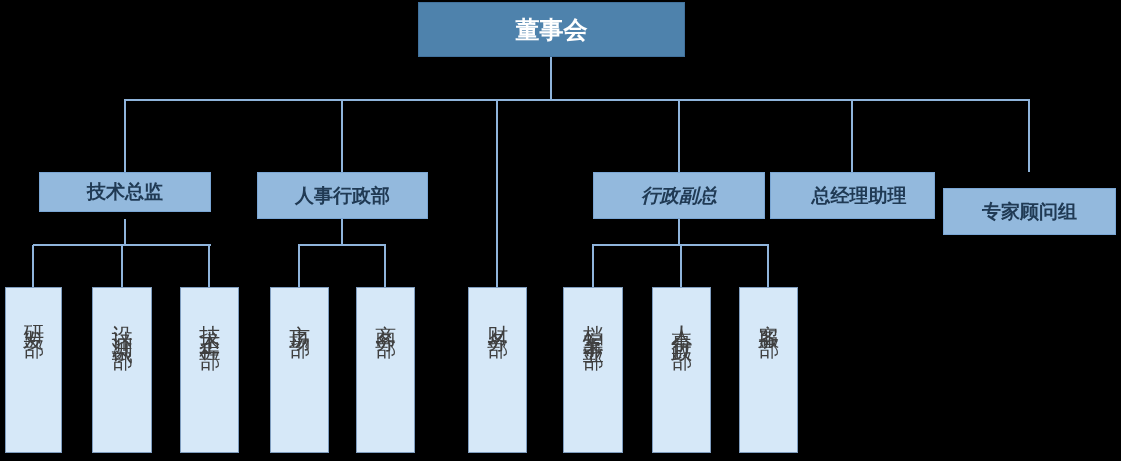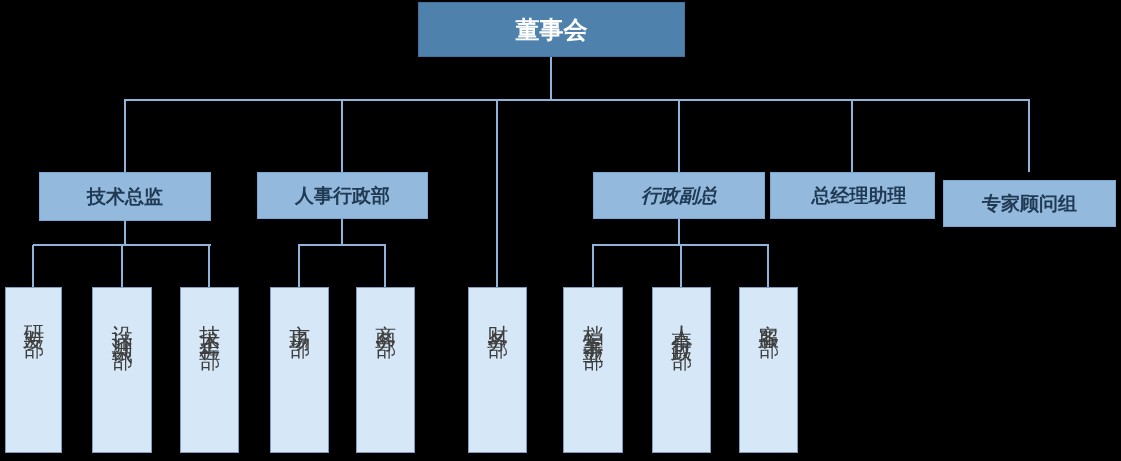--- a/index.html
+++ b/index.html
@@ -95,33 +95,33 @@
   <div class="conn v" style="left:678px; top:219px; height:26px;"></div>
   <div class="conn h" style="left:592px; top:244px; width:177px;"></div>
   <div class="conn v" style="left:592px; top:245px; height:42px;"></div>
   <div class="conn v" style="left:680px; top:245px; height:42px;"></div>
   <div class="conn v" style="left:767px; top:245px; height:42px;"></div>
 
   <div class="node root" style="left:418px; top:2px; width:267px; height:55px;">
     <span>董事会</span>
   </div>
 
-  <div class="node branch" style="left:39px; top:172px; width:172px; height:49px;">
+  <div class="node branch" style="left:39px; top:172px; width:172px; height:40px;">
     <span>技术总监</span>
   </div>
   <div class="node branch" style="left:257px; top:172px; width:171px; height:47px;">
     <span>人事行政部</span>
   </div>
   <div class="node branch" style="left:593px; top:172px; width:172px; height:47px;font-style:italic;">
     <span>行政副总</span>
   </div>
   <div class="node branch" style="left:770px; top:172px; width:165px; height:47px;padding-left:13px;">
     <span>总经理助理</span>
   </div>
-  <div class="node branch" style="left:943px; top:180px; width:173px; height:47px;font-family:Liberation Mono, monospace;">
+  <div class="node branch" style="left:943px; top:188px; width:173px; height:47px;font-family:Liberation Mono, monospace;">
     <span>专家顾问组</span>
   </div>
 
   <div class="node leaf" style="left:5px; top:287px; width:57px; height:166px;">
     <span class="vtext">研发部</span>
   </div>
   <div class="node leaf" style="left:92px; top:287px; width:60px; height:166px;">
     <span class="vtext">设计测试部</span>
   </div>
   <div class="node leaf" style="left:180px; top:287px; width:59px; height:166px;">

